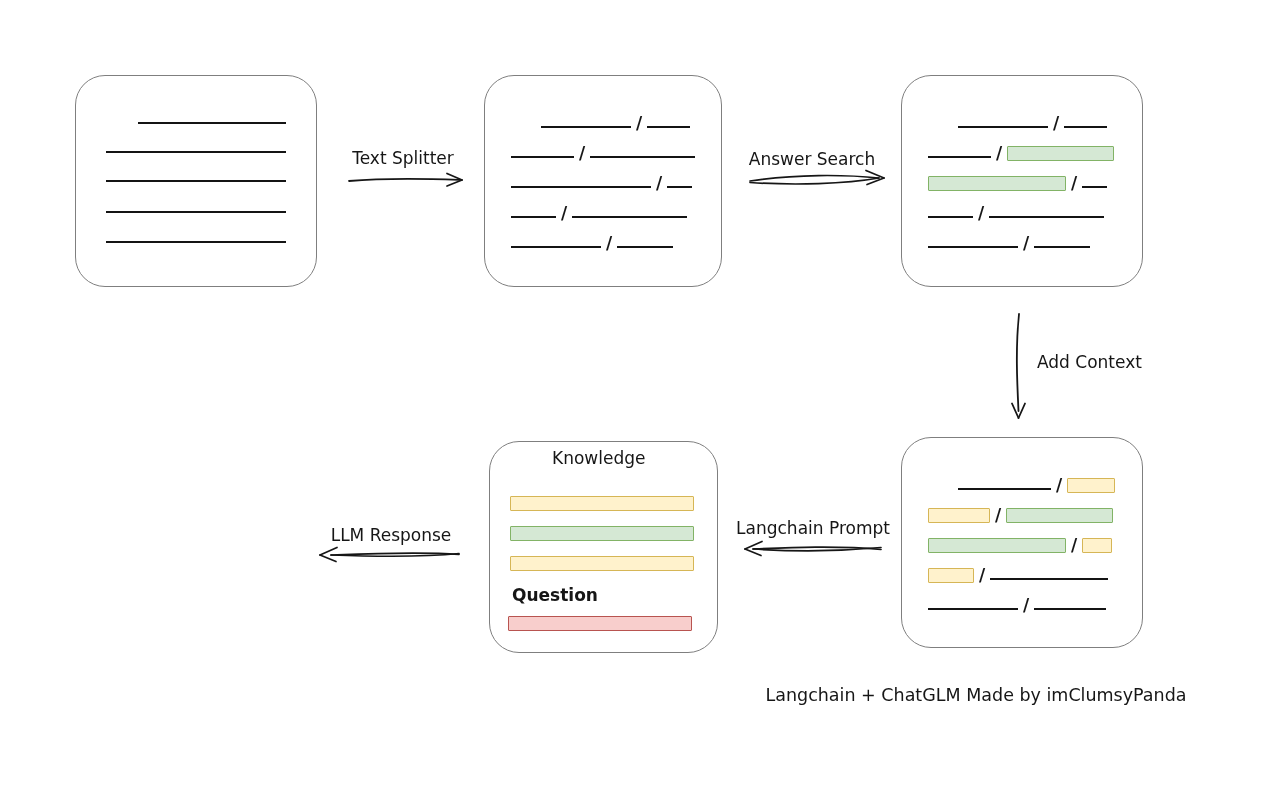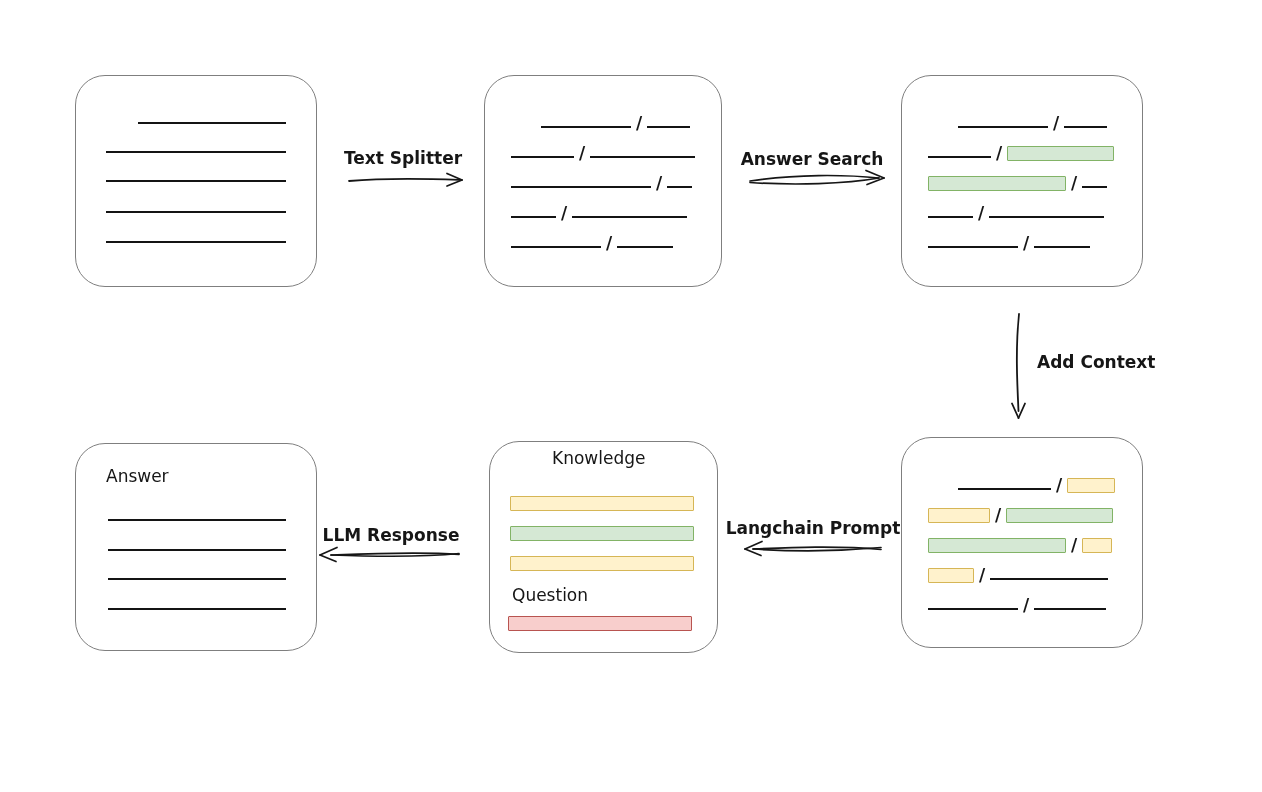--- a/index.html
+++ b/index.html
@@ -38,21 +38,21 @@
   .chip-green  { background:var(--green-fill);  border-color:var(--green-border); }
   .chip-yellow { background:var(--yellow-fill); border-color:var(--yellow-border); }
 
   .inbox-label { position:absolute; font-size:17px; font-weight:500; white-space:nowrap; }
   .kbar { position:absolute; height:15px; box-sizing:border-box; border:1.6px solid; border-radius:1px; }
   .kbar-yellow { background:var(--yellow-fill); border-color:var(--yellow-border); }
   .kbar-green  { background:var(--green-fill);  border-color:var(--green-border); }
   .kbar-red    { background:var(--red-fill);    border-color:var(--red-border); }
 
   .arrow-label {
-    position:absolute; font-size:17px; font-weight:700;
+    position:absolute; font-size:17px; font-weight:400;
     white-space:nowrap; line-height:20px;
   }
   #lbl-text-splitter   { left:403px; top:148px; transform:translateX(-50%); }
   #lbl-vector-search   { left:812px; top:149px; transform:translateX(-50%); }
   #lbl-add-context     { left:1037px; top:352px; }
   #lbl-generate-prompt { left:813px; top:518px; transform:translateX(-50%); }
   #lbl-llm-response    { left:391px; top:525px; transform:translateX(-50%);text-align:center; }
 
   .caption {
     position:absolute; left:976px; top:685px; transform:translateX(-50%);
@@ -189,35 +189,29 @@
           <span class="seg-line" style="width: 90px;"></span>
           <span class="seg-slash">/</span>
           <span class="seg-line" style="width: 72px;"></span>
         </div>
       </div>
   </div>
 
   <div class="box" id="box-prompt">
     <div class="inbox-label" style="left:22px; top:6px;margin-left:40px;">Knowledge</div>
     <div id="prompt-bars"></div>
-    <div class="inbox-label" style="left:22px; top:143px;">Question</div>
+    <div class="inbox-label" style="left:22px; top:143px;font-weight:bold;">Question</div>
   <div class="kbar kbar-yellow" style="left: 20px; top: 54px; width: 184px;"></div>
       <div class="kbar kbar-green" style="left: 20px; top: 84px; width: 184px;"></div>
       <div class="kbar kbar-yellow" style="left: 20px; top: 114px; width: 184px;"></div>
       <div class="kbar kbar-red" style="left: 18px; top: 174px; width: 184px;"></div>
     </div>
 
-  <div class="box" id="box-answer">
-    <div class="inbox-label" style="left:30px; top:22px;">Answer</div>
-  <div class="doc-line" style="left: 32px; top: 75px; width: 178px;"></div>
-      <div class="doc-line" style="left: 32px; top: 105px; width: 178px;"></div>
-      <div class="doc-line" style="left: 32px; top: 134px; width: 178px;"></div>
-      <div class="doc-line" style="left: 32px; top: 164px; width: 178px;"></div>
-    </div>
 
   <div class="arrow-label" id="lbl-text-splitter">Text Splitter</div>
   <div class="arrow-label" id="lbl-vector-search">Answer Search</div>
   <div class="arrow-label" id="lbl-add-context">Add Context</div>
   <div class="arrow-label" id="lbl-generate-prompt">Langchain Prompt</div>
   <div class="arrow-label" id="lbl-llm-response">LLM Response</div>
 
+  <div class="caption">Langchain + ChatGLM Made by imClumsyPanda</div>
 
 </div>
 
 </body></html>

